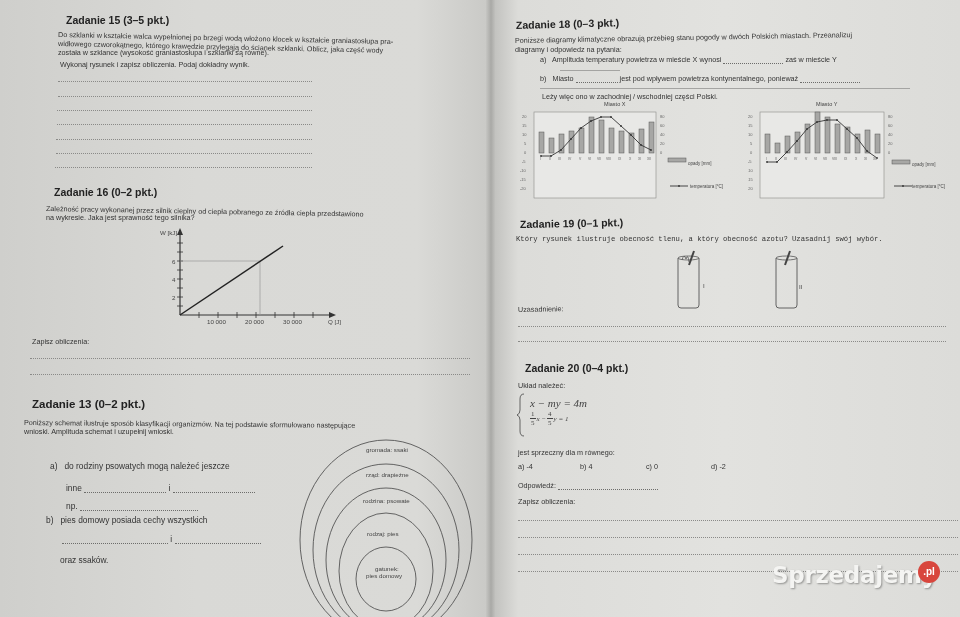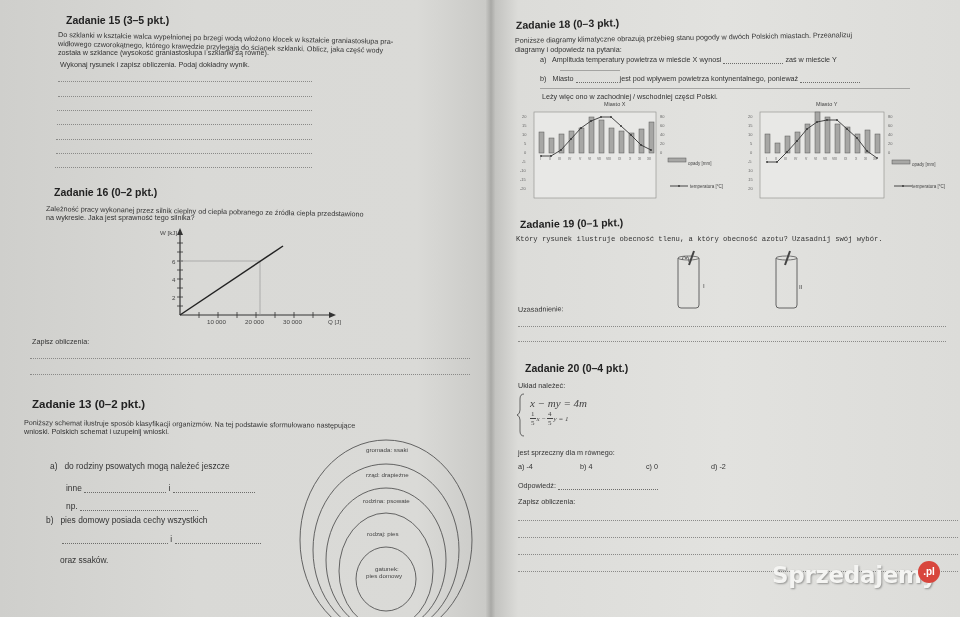--- a/index.html
+++ b/index.html
@@ -87,21 +87,21 @@
 <div class="abs txt-s" style="left:328px;top:318px;">Q [J]</div>
 
 <div class="abs txt" style="left:32px;top:337px;">Zapisz obliczenia:</div>
 <div>
   <div class="rule" style="left:30px;top:358px;width:440px;"></div>
   <div class="rule" style="left:30px;top:374px;width:440px;"></div>
 </div>
 
 <div class="abs heading" style="left:32px;top:398px;font-size:11.5px;">Zadanie 13 (0–2 pkt.)</div>
 <div class="abs txt" style="left:24px;top:418px;transform:rotate(0.5deg);transform-origin:left;">Poniższy schemat ilustruje sposób klasyfikacji organizmów. Na tej podstawie sformułowano następujące</div>
-<div class="abs txt" style="left:24px;top:427px;">wnioski. Polskich schemat i uzupełnij wnioski.</div>
+<div class="abs txt" style="left:24px;top:427px;">wnioski. Amplituda schemat i uzupełnij wnioski.</div>
 
 <div class="abs txt" style="left:50px;top:462px;font-size:8.4px;text-align:center;">
   <span>a)</span>&nbsp;&nbsp;
   <span>do rodziny psowatych mogą należeć jeszcze</span>
 </div>
 <div class="abs txt" style="left:66px;top:484px;font-size:8.4px;">
   <span>inne</span>
   <span class="dots" style="width:82px;"></span>
   <span>i</span>
   <span class="dots" style="width:82px;"></span>

